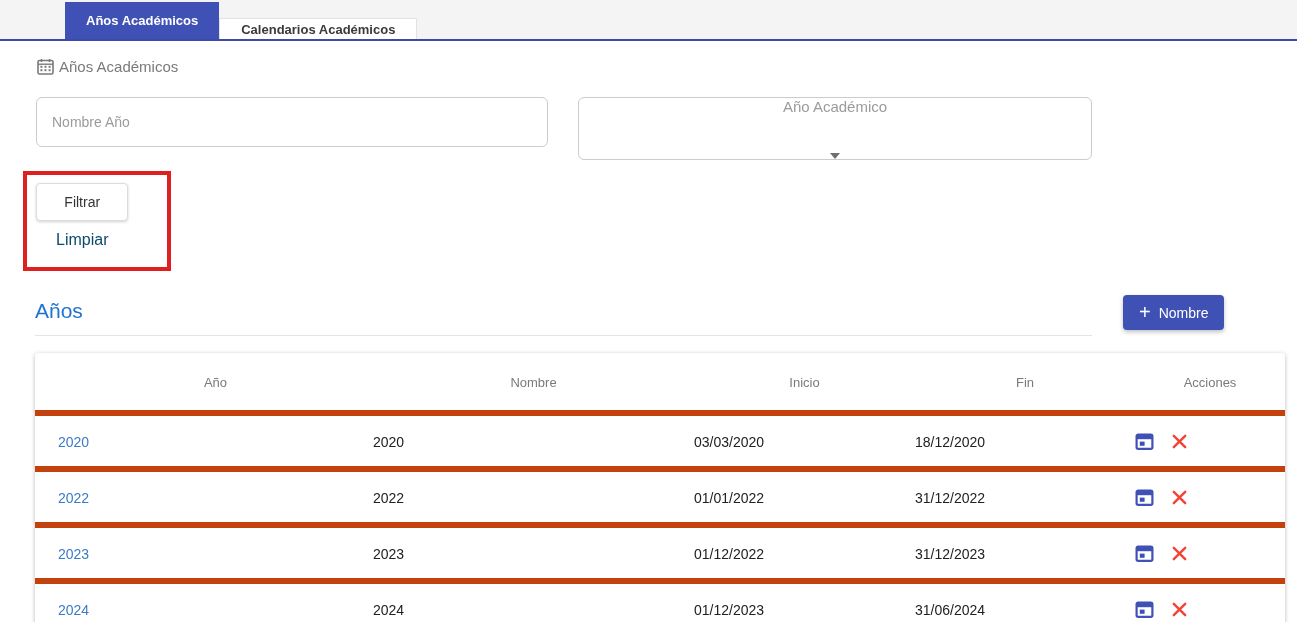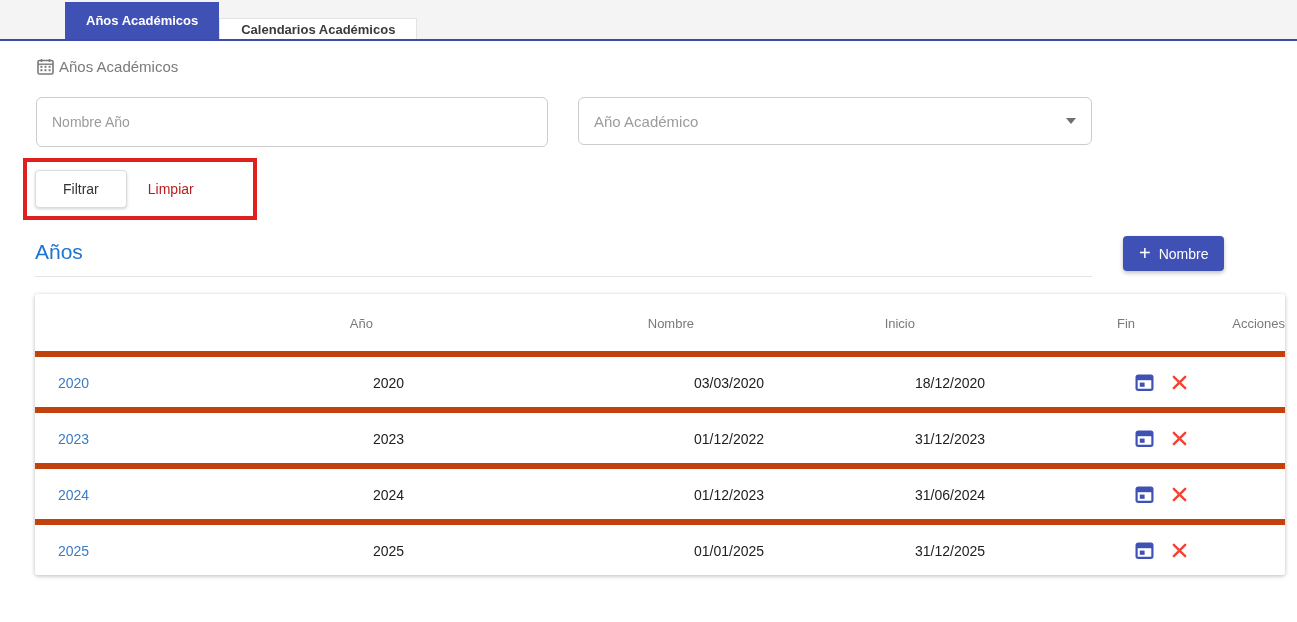--- a/index.html
+++ b/index.html
@@ -18,56 +18,56 @@
   .page-header { display:flex; align-items:center; gap:5px; margin:17px 0 0 37px;
                  color:#7a7a7a; font-size:15px; }
   .page-header svg { display:block; }
 
   
   .filters { display:flex; margin:22px 0 0 36px; gap:30px; }
   .text-field { width:512px; height:50px; border:1px solid #ccc; border-radius:6px;
                 padding:0 15px; font-size:14px; color:#333; outline:none;
                 font-family:"Liberation Sans", sans-serif; }
   .text-field::placeholder { color:#9b9b9b; }
-  .select-field { width:514px; height:48px; border:1px solid #ccc; border-radius:6px;
+  .select-field { width:514px; height:63px; border:1px solid #ccc; border-radius:6px;
                   display:flex; align-items:center; justify-content:space-between;
-                  padding:0 15px; cursor:pointer; background:#fff; }
+                  padding:0 15px; cursor:pointer; background:#fff;flex-direction:column; }
   .select-label { color:#9b9b9b; font-size:15px; }
   .caret { width:0; height:0; border-left:5px solid transparent;
            border-right:5px solid transparent; border-top:6px solid #6f6f6f; }
 
   
-  .annotation-box { display:inline-flex; align-items:center; margin:11px 0 4px 23px;
-                    border:4px solid #e01f1f; padding:8px 38px 8px 8px; }
+  .annotation-box { display:inline-flex; align-items:center; margin:11px 0 12px 23px;
+                    border:4px solid #e01f1f; padding:8px 38px 8px 8px;flex-direction:column; }
   .btn-raised { background:#fff; border:1px solid #dcdcdc; border-radius:4px;
                 padding:10px 27px; font-size:14px; color:#333; cursor:pointer;
                 box-shadow:0 1px 3px rgba(0,0,0,.18);
                 font-family:"Liberation Sans", sans-serif; }
-  .btn-flat { background:transparent; border:none; padding:10px 21px; font-size:14px;
-              color:#b91c1c; cursor:pointer; font-family:"Liberation Sans", sans-serif;text-align:center; }
+  .btn-flat { background:transparent; border:none; padding:10px 21px; font-size:16px;
+              color:#0c4a6e; cursor:pointer; font-family:"Liberation Sans", sans-serif;text-align:center; }
 
   
   .section-row { margin:16px 0 8px 35px; position:relative; }
   .section-title { display:inline-block; width:1057px; font-size:21px; font-weight:400;
                    color:#1e73d2; padding-bottom:12px; border-bottom:1px solid #e4e4e4; }
   .btn-create { position:absolute; left:1088px; top:-4px; height:35px; min-width:95px;
                 background:#3f51b5; color:#fff; border:none; border-radius:4px;
                 font-size:14px; cursor:pointer; display:inline-flex; align-items:center;
                 justify-content:center; gap:8px; padding:0 16px;
                 box-shadow:0 2px 4px rgba(0,0,0,.25);
                 font-family:"Liberation Sans", sans-serif; }
   .plus-glyph { font-size:20px; font-weight:400; line-height:1; margin-top:-2px; }
 
   
   .card { margin:17px 0 0 35px; width:1250px; background:#fff; border-radius:3px;
           box-shadow:0 1px 4px rgba(0,0,0,.28); overflow:hidden; }
   table { width:100%; border-collapse:collapse; table-layout:fixed; }
   col.c1{width:338px} col.c2{width:321px} col.c3{width:221px}
   col.c4{width:220px} col.c5{width:150px}
-  th { text-align:right; font-weight:normal; color:#7a7a7a; font-size:13px;
+  th { text-align:center; font-weight:normal; color:#7a7a7a; font-size:13px;
        padding:22px 0 20px; }
   th:first-child, td:first-child { padding-left:23px; }
   td { font-size:14px; color:#212121; padding:16px 0 15px; }
   tbody tr { border-top:6px solid #c2410c; }
   a.year-link { color:#3b7bc7; text-decoration:none; cursor:pointer; }
   .actions-cell { white-space:nowrap; }
   .action-btn { display:inline-flex; vertical-align:middle; cursor:pointer; }
   .action-btn + .action-btn { margin-left:17px; }
 </style>
 </head>
@@ -161,20 +161,37 @@
                 <rect x="2" y="3" width="15" height="4.2" fill="#3f51b5"></rect>
                 <rect x="4.8" y="9.6" width="4.8" height="4.2" fill="#3f51b5"></rect>
               </svg>
             </span><span class="action-btn">
               <svg width="17" height="17" viewBox="0 0 17 17">
                 <path d="M2.8 2.8 L14.2 14.2 M14.2 2.8 L2.8 14.2" stroke="#f44336" stroke-width="2.4" stroke-linecap="round"></path>
               </svg>
             </span></td>
         </tr>
         <tr>
+          <td><a class="year-link" href="#">2022</a></td>
+          <td>2022</td>
+          <td>01/01/2022</td>
+          <td>31/12/2022</td>
+          <td class="actions-cell"><span class="action-btn">
+              <svg width="19" height="19" viewBox="0 0 19 19">
+                <rect x="1.6" y="2.6" width="15.8" height="14.2" rx="1.6" fill="none" stroke="#3f51b5" stroke-width="2.2"></rect>
+                <rect x="2" y="3" width="15" height="4.2" fill="#3f51b5"></rect>
+                <rect x="4.8" y="9.6" width="4.8" height="4.2" fill="#3f51b5"></rect>
+              </svg>
+            </span><span class="action-btn">
+              <svg width="17" height="17" viewBox="0 0 17 17">
+                <path d="M2.8 2.8 L14.2 14.2 M14.2 2.8 L2.8 14.2" stroke="#f44336" stroke-width="2.4" stroke-linecap="round"></path>
+              </svg>
+            </span></td>
+        </tr>
+        <tr>
           <td><a class="year-link" href="#">2023</a></td>
           <td>2023</td>
           <td>01/12/2022</td>
           <td>31/12/2023</td>
           <td class="actions-cell"><span class="action-btn">
               <svg width="19" height="19" viewBox="0 0 19 19">
                 <rect x="1.6" y="2.6" width="15.8" height="14.2" rx="1.6" fill="none" stroke="#3f51b5" stroke-width="2.2"></rect>
                 <rect x="2" y="3" width="15" height="4.2" fill="#3f51b5"></rect>
                 <rect x="4.8" y="9.6" width="4.8" height="4.2" fill="#3f51b5"></rect>
               </svg>

